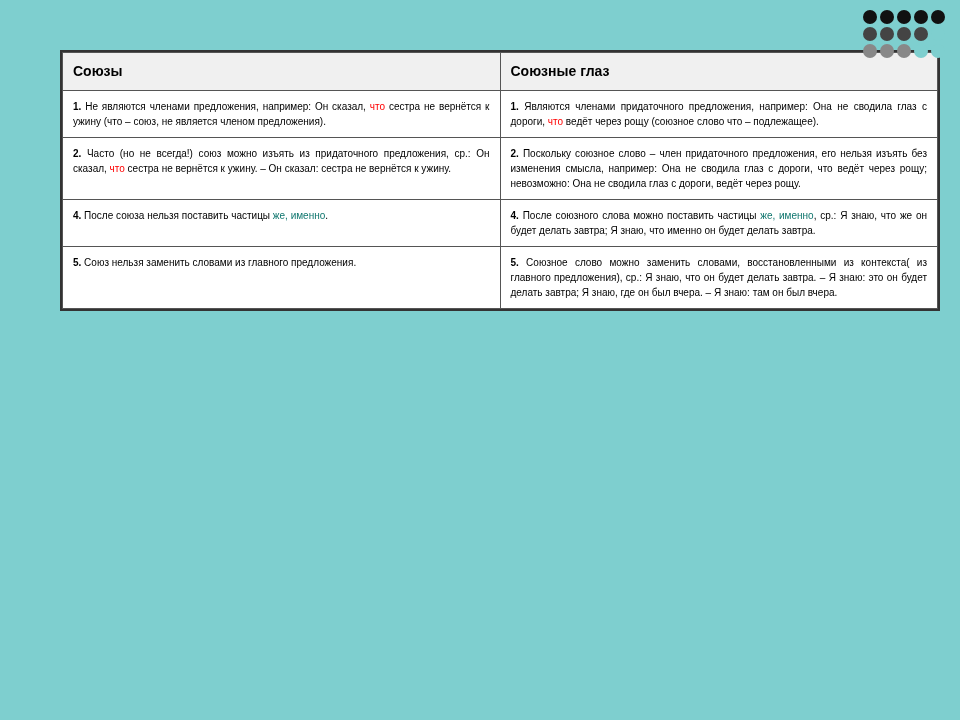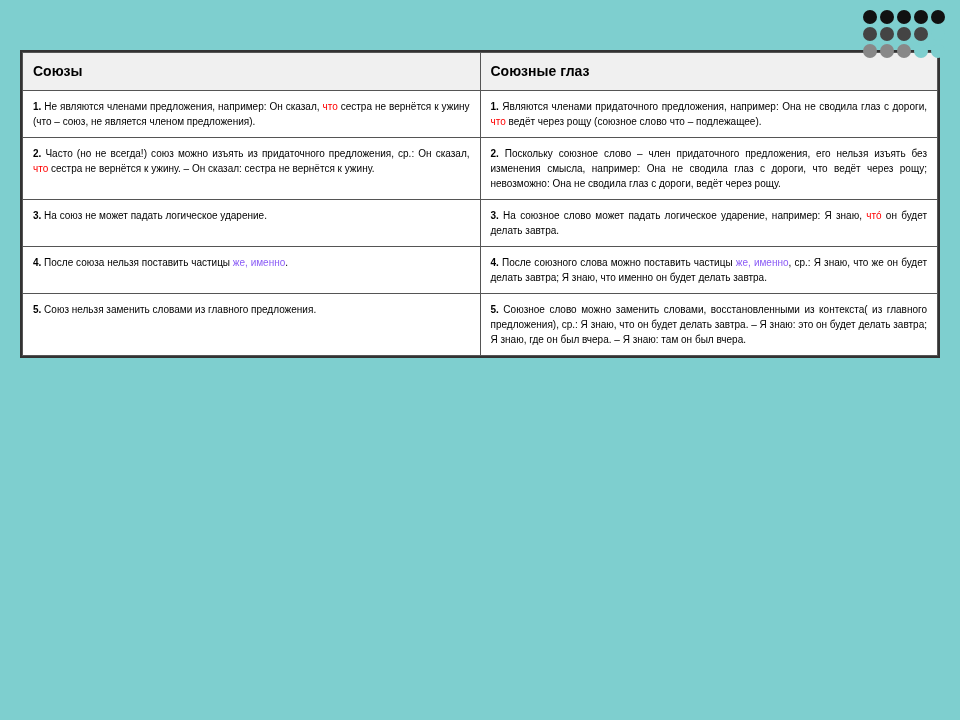--- a/index.html
+++ b/index.html
@@ -40,20 +40,21 @@
       height: 14px;
       border-radius: 50%;
     }
 
     .table-container {
       width: 955px;
       border-collapse: collapse;
       border: 2px solid #333;
       background: white;
       margin-top: 30px;
+      margin-left: 40px;
     }
 
     table {
       width: 100%;
       border-collapse: collapse;
     }
 
     th, td {
       border: 1.5px solid #555;
       padding: 8px 10px;
@@ -66,21 +67,21 @@
       background: #f0f0f0;
       font-weight: bold;
       font-size: 14px;
       text-align: left;
     }
 
     .col-left { width: 50%; }
     .col-right { width: 50%; }
 
     .highlight-red { color: red; font-weight: normal; }
-    .highlight-orange { color: #8b5cf6; font-weight: normal; }
+    .highlight-orange { color: #0f766e; font-weight: normal; }
 
     td {
       font-size: 10px;
     }
 
     .row-num {
       font-weight: bold;
     }
   </style>
 </head>
@@ -135,32 +136,20 @@
               <span class="row-num">2.</span> Часто (но не всегда!) союз можно изъять из придаточного предложения, ср.: Он сказал, <span class="highlight-red">что</span> сестра не вернётся к ужину. – Он сказал: сестра не вернётся к ужину.
             </span>
           </td>
           <td class="col-right">
             <span>
               <span class="row-num">2.</span> Поскольку союзное слово – член придаточного предложения, его нельзя изъять без изменения смысла, например: Она не сводила глаз с дороги, что ведёт через рощу; невозможно: Она не сводила глаз с дороги, ведёт через рощу.
             </span>
           </td>
         </tr>
 
-        <tr>
-          <td class="col-left">
-            <span>
-              <span class="row-num">3.</span> На союз не может падать логическое ударение.
-            </span>
-          </td>
-          <td class="col-right">
-            <span>
-              <span class="row-num">3.</span> На союзное слово может падать логическое ударение, например: Я знаю, <span class="highlight-red">чтó</span> он будет делать завтра.
-            </span>
-          </td>
-        </tr>
 
         <tr>
           <td class="col-left">
             <span>
               <span class="row-num">4.</span> После союза нельзя поставить частицы <span class="highlight-orange">же, именно</span>.
             </span>
           </td>
           <td class="col-right">
             <span>
               <span class="row-num">4.</span> После союзного слова можно поставить частицы <span class="highlight-orange">же, именно</span>, ср.: Я знаю, что же он будет делать завтра; Я знаю, что именно он будет делать завтра.

